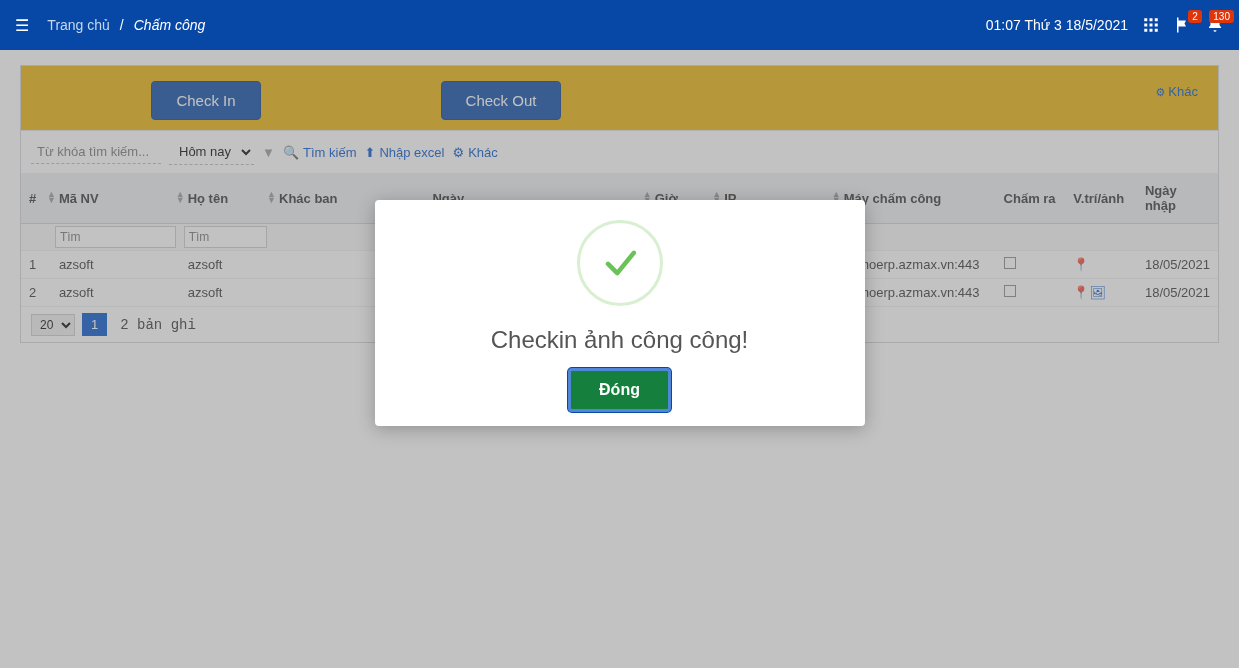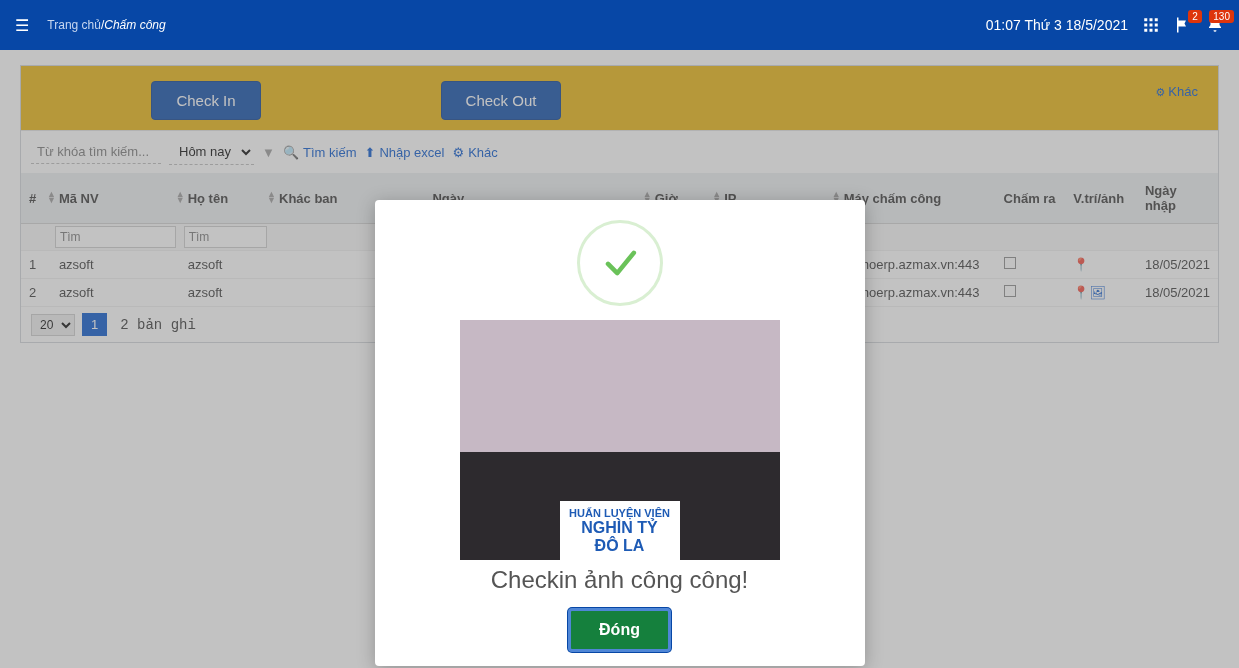--- a/index.html
+++ b/index.html
@@ -1,19 +1,19 @@
 <!DOCTYPE html>
 <html><head>
 <meta charset="utf-8">
 <style>
 * { box-sizing: border-box; margin: 0; padding: 0; }
 body { font-family: Arial, sans-serif; font-size: 13px; color: #333; background: #fff; width: 1239px; height: 668px; overflow: hidden; position: relative; }
 .topbar { background: #0747a6; color: #fff; height: 50px; display: flex; align-items: center; padding: 0 15px; }
 .menu-icon { font-size: 16px; margin-right: 18px; cursor: pointer; }
-.breadcrumb { display: flex; align-items: flex-start; font-size: 12px; }
+.breadcrumb { display: flex; align-items: flex-start; gap: 10px; font-size: 14px; }
 .breadcrumb a { color: #c7d7f0; text-decoration: none; }
 .breadcrumb .current { color: #fff; font-style: italic; }
 .topbar-right { margin-left: auto; display: flex; align-items: center; gap: 14px; }
 .datetime { font-size: 14px; color: #fff; }
 .grid-icon, .flag-icon, .bell-icon { position: relative; width: 18px; height: 18px; cursor: pointer; }
 .grid-icon svg, .flag-icon svg, .bell-icon svg { width: 18px; height: 18px; fill: #fff; }
 .badge { position: absolute; top: -6px; right: -10px; background: #de350b; color: #fff; font-size: 10px; padding: 1px 4px; border-radius: 3px; min-width: 14px; text-align: center; }
 .content-wrap { padding: 15px 20px; }
 .panel { border: 1px solid #d0d4d9; background: #eab308; padding: 0; }
 .panel-top { display: flex; align-items: center; padding: 15px 20px 10px; position: relative; }
@@ -199,24 +199,17 @@
 </div>
 
 <div class="overlay">
   <div class="modal">
     <div class="check-circle">
       <svg viewBox="0 0 50 50">
           <polyline points="12,26 22,36 40,14"></polyline>
         </svg>
     </div>
     <div class="modal-inner">
-      <div class="photo">
-        <div class="card">
-          <span>HUẤN LUYỆN VIÊN</span>
-          <span class="big">NGHÌN TỶ</span>
-          <span class="big">ĐÔ LA</span>
-        </div>
-      </div>
       <div class="modal-msg">Checkin ảnh công công!</div>
     </div>
     <button class="modal-close-btn">Đóng</button>
   </div>
 </div>
 
 </body></html>

